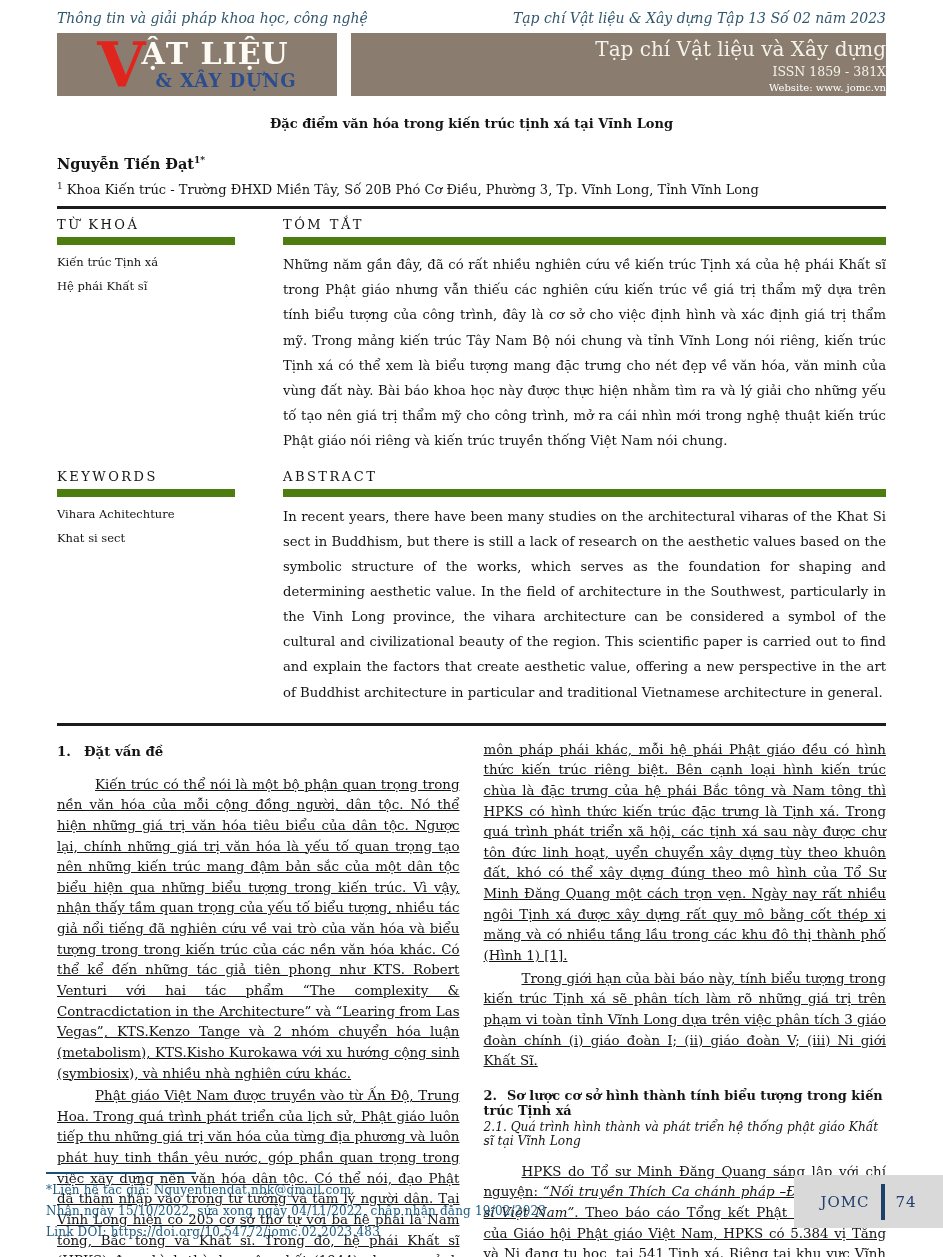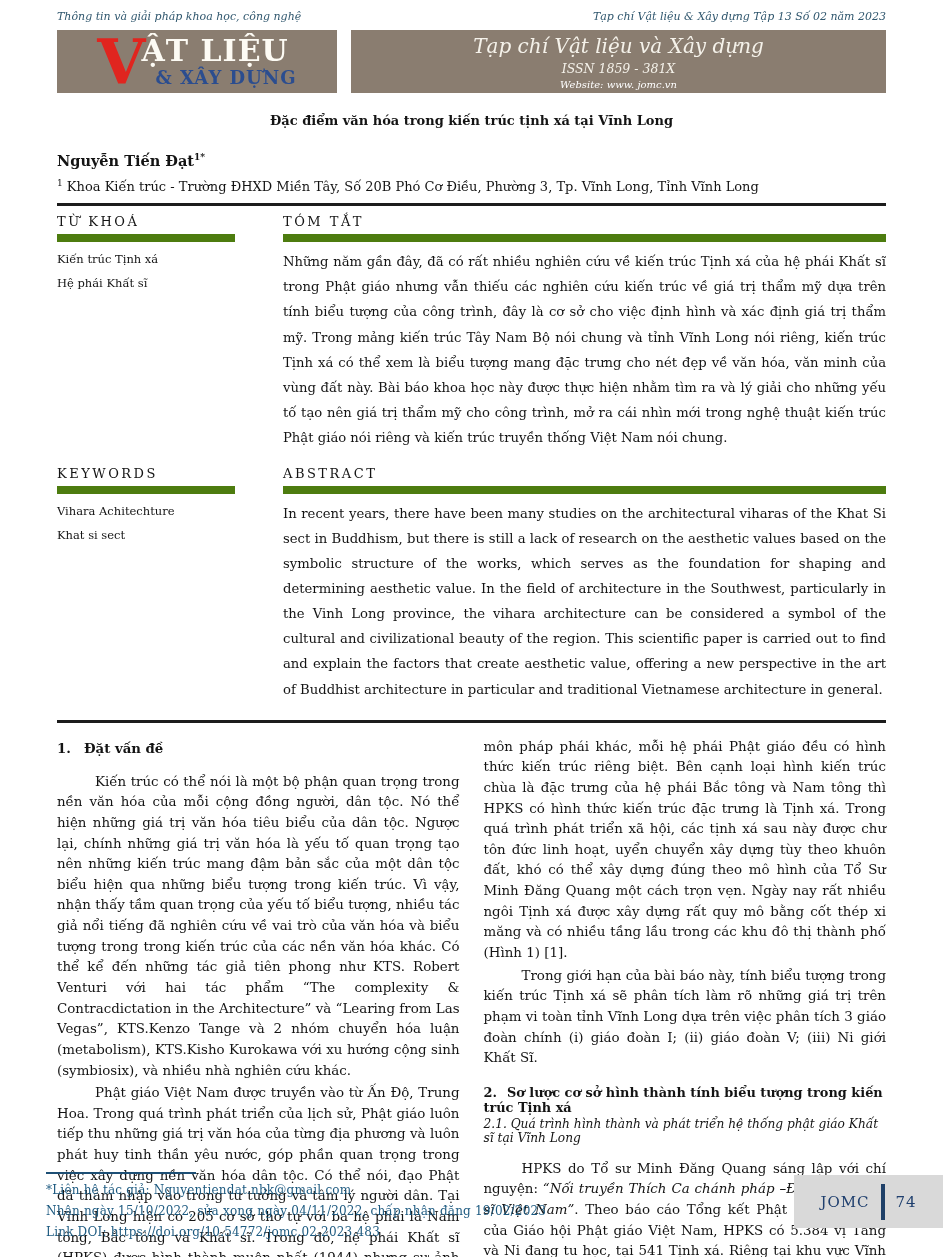--- a/index.html
+++ b/index.html
@@ -3,33 +3,33 @@
 <meta charset="utf-8">
 <style>
   html,body { margin:0; padding:0; background:#ffffff; }
   .page {
     position:relative; width:943px; height:1257px; background:#ffffff;
     font-family:"DejaVu Serif","Liberation Serif",serif; color:#141414;
     overflow:hidden; box-sizing:border-box; padding:10px 57px 0 57px;
   }
   
   .top-row { display:flex; justify-content:space-between; font-style:italic;
-    font-size:11px; color:#30576e; }
+    font-size:14px; color:#30576e; }
   
   .banner-row { display:flex; gap:14px; margin-top:7px; height:63px; }
   .logo-block { width:280px; background:#8a7d70; display:flex; align-items:center;
     justify-content:center; }
   .logo-v { color:#e0251f; font-size:62px; font-weight:bold; line-height:0.9;
     margin-right:-4px; }
   .logo-lines { display:flex; flex-direction:column; }
   .logo-line1 { color:#fdfbf4; font-size:30px; letter-spacing:1px; line-height:1.05;font-weight:bold; }
   .logo-line2 { color:#2b4d8f; font-size:18px; font-weight:bold; letter-spacing:1px;
     margin-left:14px; }
-  .banner-block { flex:1; background:#8a7d70; color:#f5f2ea; text-align:center;
-    display:flex; flex-direction:column; justify-content:center; gap:3px;font-style:italic; }
+  .banner-block { flex:1; background:#8a7d70; color:#f5f2ea; text-align:right;
+    display:flex; flex-direction:column; justify-content:center; gap:3px; }
   .banner-title { font-size:20px; }
   .banner-issn { font-size:12.5px; }
   .banner-web { font-size:10px; color:#ffffff; }
   
   .title { text-align:center; font-size:13px; font-weight:bold; margin:20px 0 0 0; }
   .author { font-size:14.5px; font-weight:bold; margin-top:24px; }
   .affil { font-size:13px; margin-top:9px; }
   sup { font-size:9px; }
   .rule { height:3px; background:#1c1c1c; margin-top:9px; }
   
@@ -37,21 +37,21 @@
   .meta-heading { font-size:13px; letter-spacing:2.5px; padding-bottom:5px;
     border-bottom:8px solid #4d7c0f; font-weight:normal; }
   .meta-left .meta-heading { width:178px; }
   .kw { font-size:11.5px; margin-top:10px; }
   .abstract { font-size:13.2px; line-height:1.9; text-align:justify; margin:7px 0 0 0; }
   .meta-grid.en { margin-top:16px; }
   .body-rule { margin-top:18px; }
   
   .body-grid { display:grid; grid-template-columns:1fr 1fr; column-gap:24px;
     margin-top:14px; }
-  .bp { font-size:13.4px; line-height:1.54; text-align:justify; margin:0 0 2px 0; }
+  .bp { font-size:13.4px; line-height:1.54; text-align:justify; margin:0 0 2px 0;text-decoration:underline; }
   .indent { text-indent:38px; }
   .sec-h { font-weight:bold; font-size:13.3px; margin:4px 0 16px 0; }
   .sec-h .num { margin-right:13px; }
   .sec-h2 { font-weight:bold; font-size:12.9px; margin:16px 0 2px 0; }
   .sec-h2 .num { margin-right:10px; }
   .sub-h { font-style:italic; font-size:12.2px; margin:2px 0 14px 0; }
   .quote-it { font-style:italic; }
   
   .footer { position:absolute; left:46px; bottom:18px; font-size:12px; color:#1d5a80; }
   .footer-rule { width:150px; height:2.5px; background:#1d4f75; margin-bottom:9px; }

